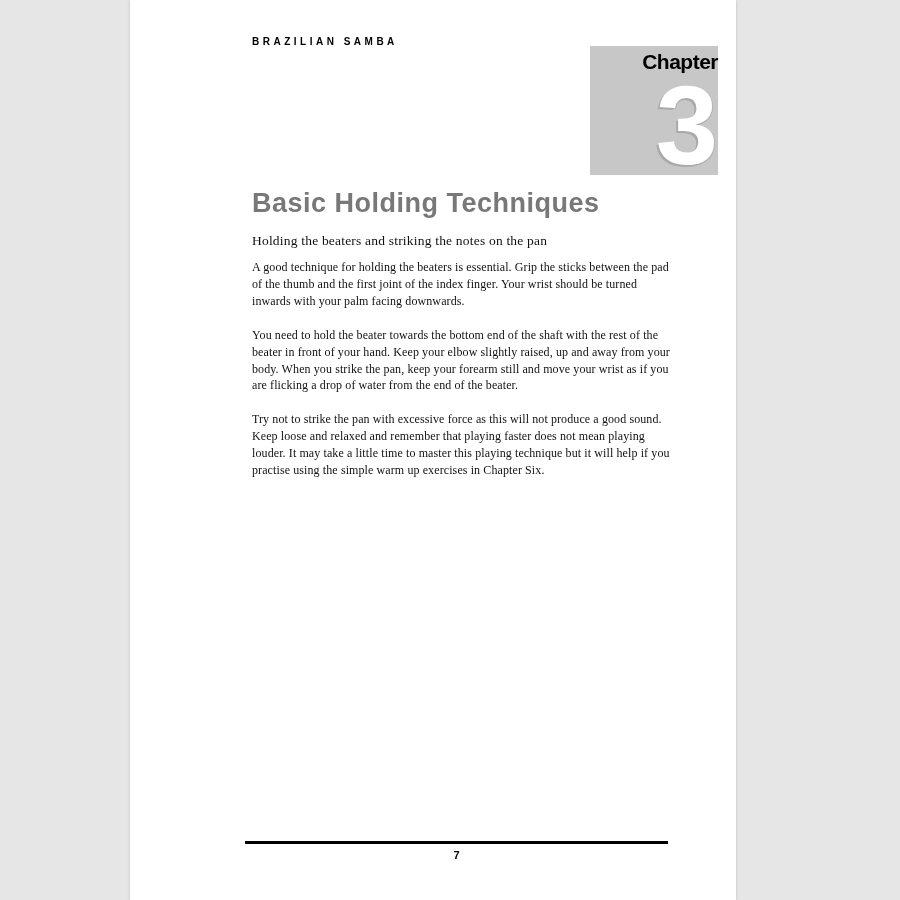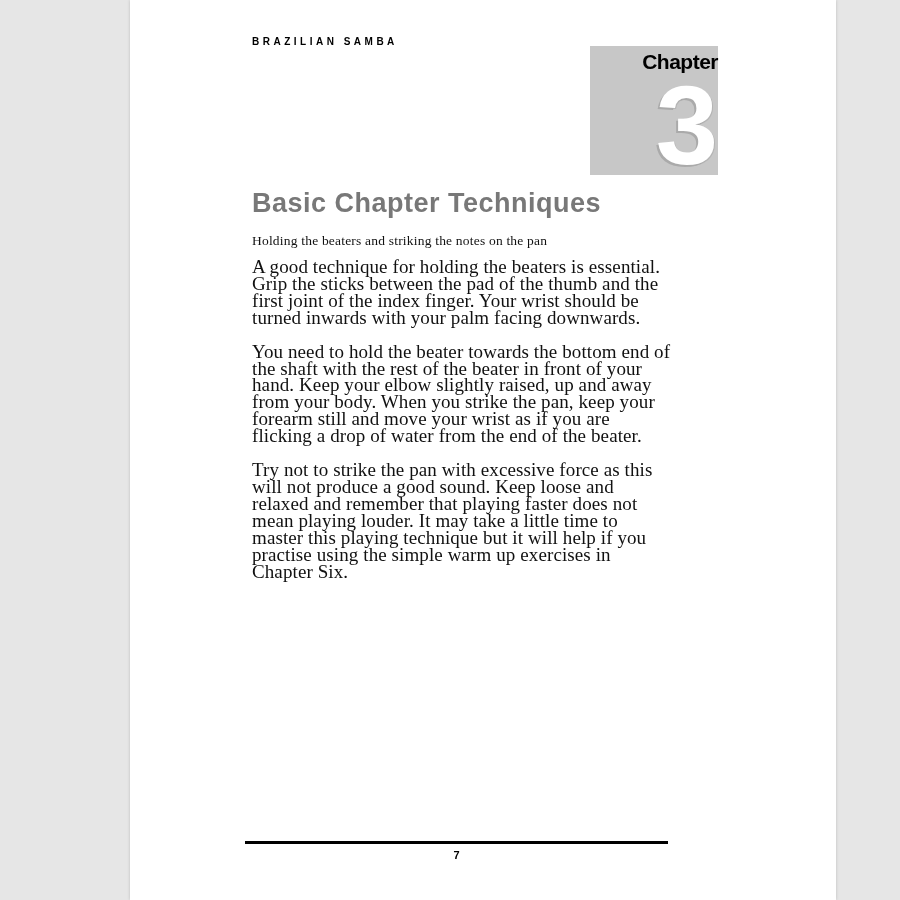--- a/index.html
+++ b/index.html
@@ -9,21 +9,21 @@
     font-family: "Liberation Serif", serif;
     overflow: hidden;
   }
   .canvas {
     position: relative;
     width: 900px; height: 900px;
   }
   .page {
     position: absolute;
     left: 130px; top: 0;
-    width: 706px; height: 900px;
+    width: 606px; height: 900px;
     background: #ffffff;
     box-shadow: 0 0 3px rgba(0,0,0,0.18);
   }
   .running-head {
     position: absolute;
     left: 122px; top: 36px;
     font-family: "Liberation Sans", sans-serif;
     font-size: 10px;
     font-weight: bold;
     letter-spacing: 3.5px;
@@ -74,21 +74,21 @@
     color: #111;
   }
   .subheading {
     font-family: "Liberation Serif", serif;
     font-weight: normal;
     font-size: 13.5px;
     margin-bottom: 10px;
     letter-spacing: 0.2px;
   }
   .content p {
-    font-size: 19px;
+    font-size: 12px;
     line-height: 16.9px;
     margin-bottom: 17px;
     text-align: left;
     letter-spacing: 0.1px;
   }
   .footer-rule {
     position: absolute;
     left: 115px; top: 841px;
     width: 423px; height: 3px;
     background: #000;
@@ -110,21 +110,21 @@
 <div class="canvas">
   <div class="page">
 
     <div class="running-head">BRAZILIAN SAMBA</div>
 
     <div class="chapter-box">
       <div class="chapter-label">Chapter</div>
       <div class="chapter-number">3</div>
     </div>
 
-    <h1 class="page-title">Basic Chapter Techniques</h1>
+    <h1 class="page-title">Basic Holding Techniques</h1>
 
     <div class="content">
       <div class="subheading">Holding the beaters and striking the notes on the pan</div>
       <p>A good technique for holding the beaters is essential. Grip the sticks between the pad of the thumb and the first joint of the index finger. Your wrist should be turned inwards with your palm facing downwards.</p>
       <p>You need to hold the beater towards the bottom end of the shaft with the rest of the beater in front of your hand. Keep your elbow slightly raised, up and away from your body. When you strike the pan, keep your forearm still and move your wrist as if you are flicking a drop of water from the end of the beater.</p>
       <p>Try not to strike the pan with excessive force as this will not produce a good sound. Keep loose and relaxed and remember that playing faster does not mean playing louder. It may take a little time to master this playing technique but it will help if you practise using the simple warm up exercises in Chapter Six.</p>
     </div>
 
     <div class="footer-rule"></div>
     <div class="page-number">7</div>

